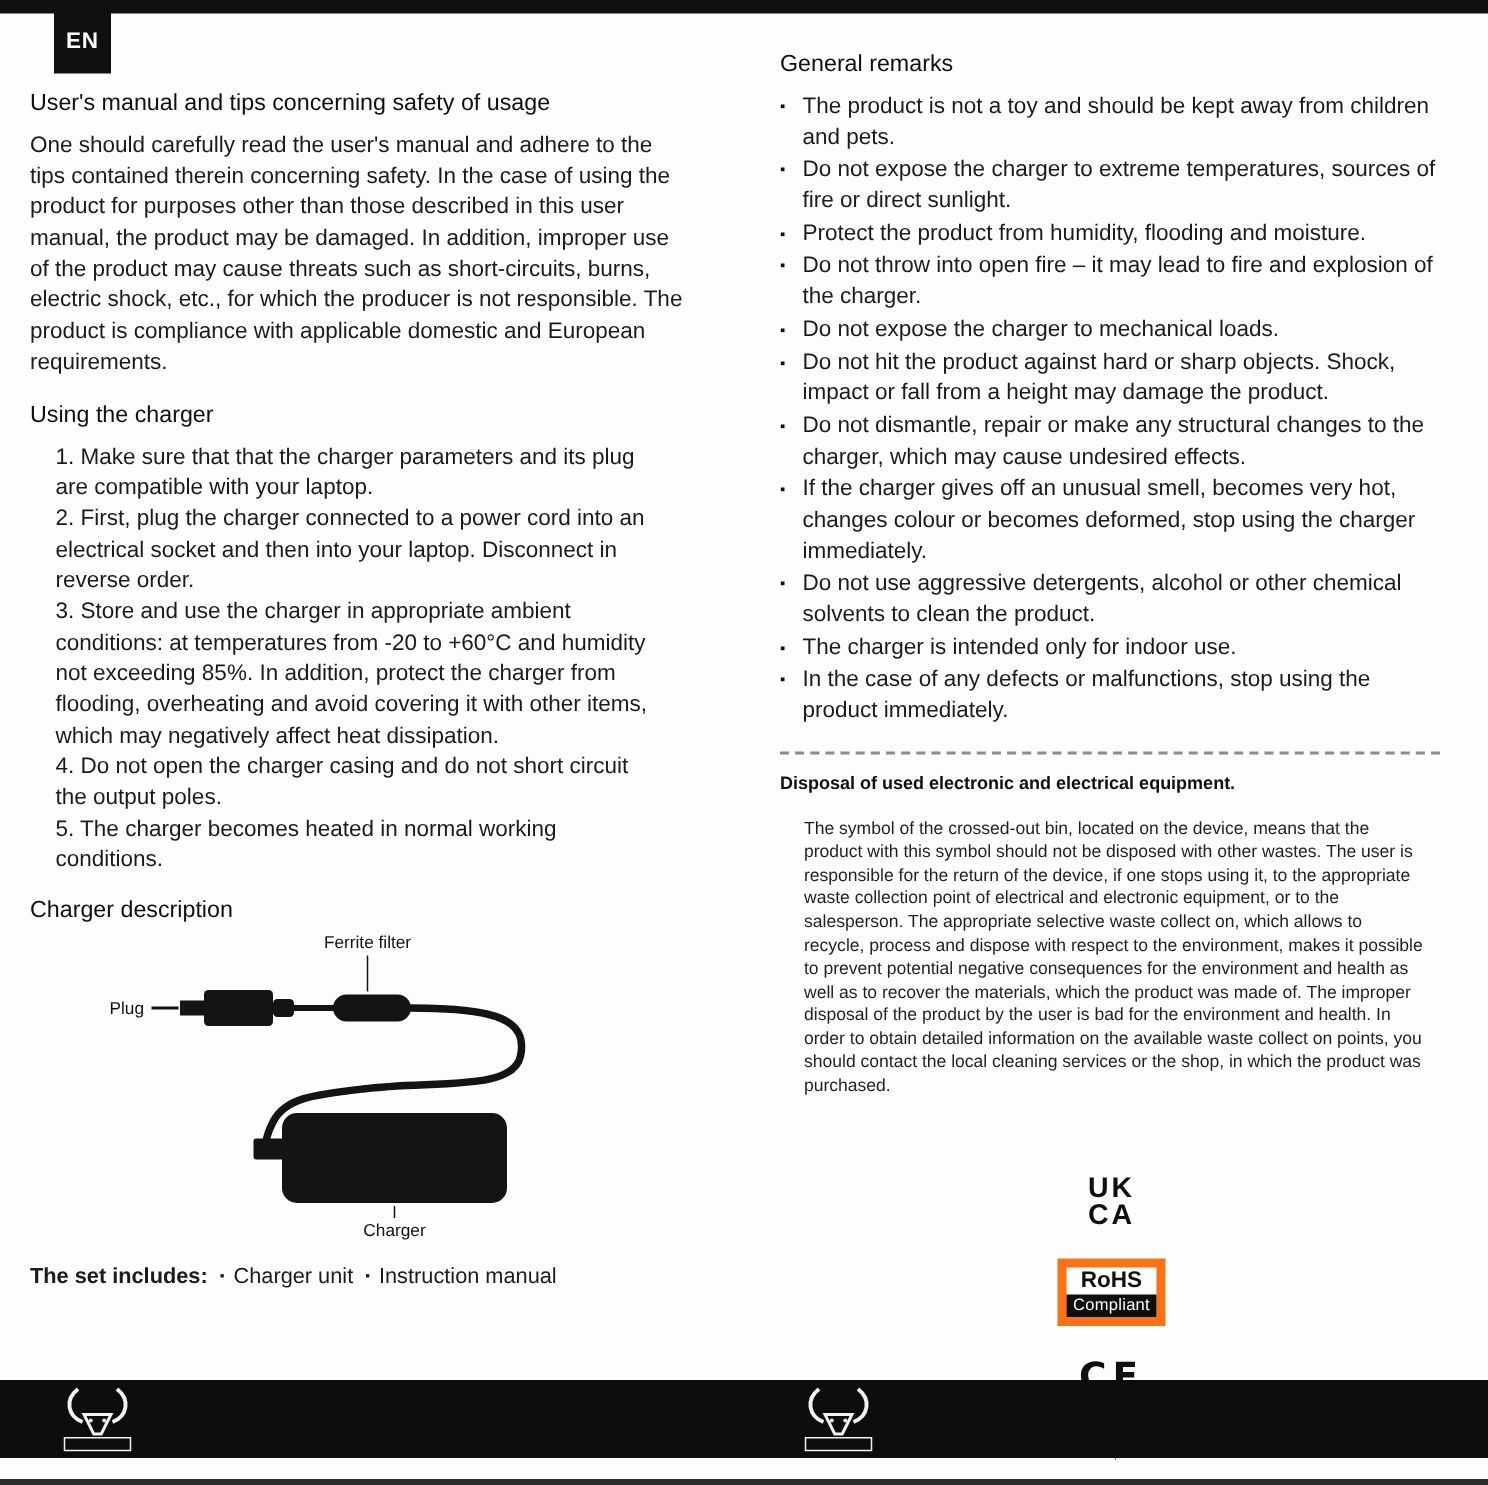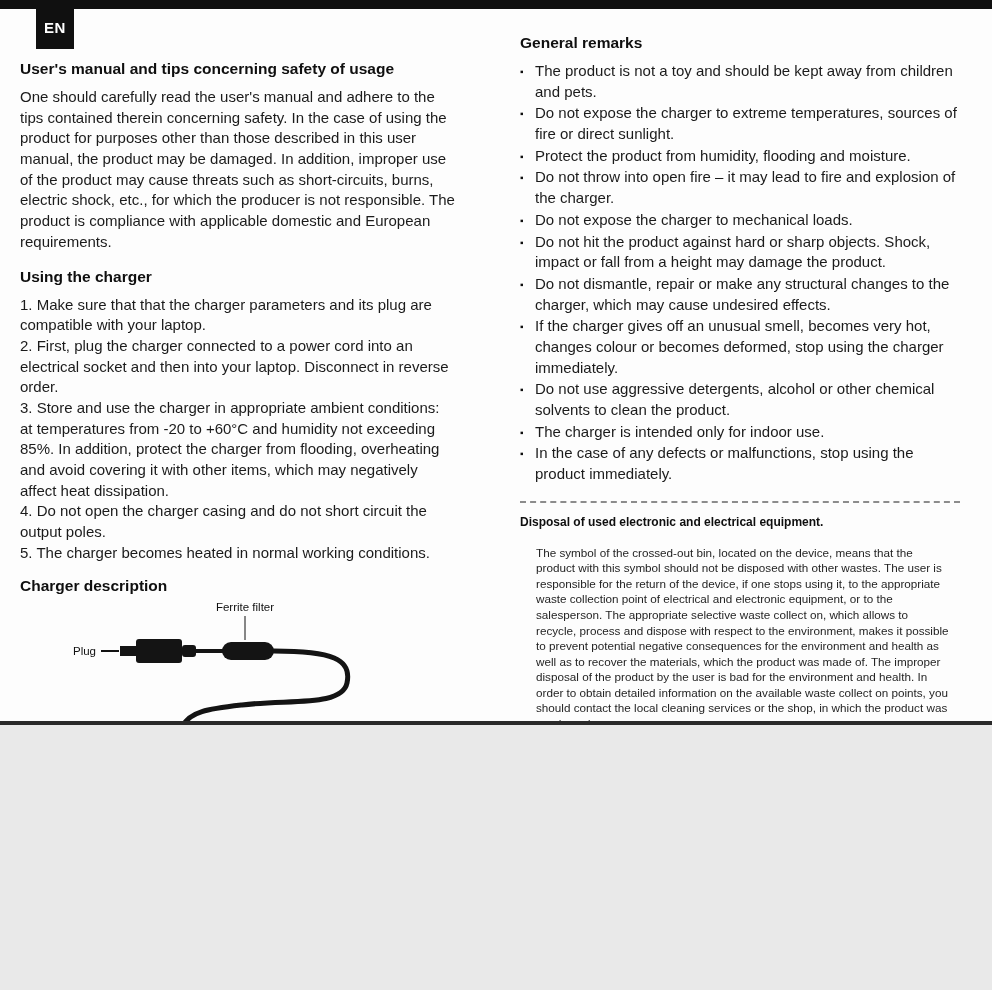--- a/index.html
+++ b/index.html
@@ -1,26 +1,26 @@
 <!DOCTYPE html>
 <html><head>
 <meta charset="utf-8">
 <style>
   html,body{margin:0;padding:0;background:#e9e9e9;}
-  .page{position:relative;width:992px;height:725px;background:#fdfdfd;
+  .page{position:relative;width:992px;height:990px;background:#fdfdfd;
         font-family:"Liberation Sans",sans-serif;color:#1b1b1b;overflow:hidden;margin:0 auto;}
   .topbar{position:absolute;top:0;left:0;width:100%;height:9px;background:#101010;}
   .lang-badge{position:absolute;top:5px;left:36px;width:38px;height:44px;background:#101010;
         color:#fff;font-weight:bold;font-size:15px;display:flex;align-items:center;justify-content:center;letter-spacing:.5px;}
   .col-left{position:absolute;left:20px;top:60px;width:436px;}
   .col-right{position:absolute;left:520px;top:34px;width:446px;}
-  .sec-heading{font-size:15.5px;font-weight:bold;color:#0f0f0f;margin:0 0 9px;}
+  .sec-heading{font-size:15.5px;font-weight:normal;color:#0f0f0f;margin:0 0 9px;}
   .body-text{font-size:15px;line-height:1.38;margin:0 0 15px;}
   .steps p{margin:0;font-size:15px;line-height:1.38;}
-  .steps{margin:0 0 14px;}
+  .steps{margin:0 17px 14px;}
   .bullets{margin:0 0 16px;}
   .bullet{display:flex;font-size:15px;line-height:1.38;margin:0 0 1px;}
   .bullet .bm{flex:0 0 15px;width:15px;font-size:10px;padding-top:4px;color:#0f0f0f;}
   .bullet .bt{flex:1;}
   .dashed-divider{border:none;border-top:2px dashed #8c8c8c;margin:2px 6px 12px 0;}
   .disposal-heading{font-size:12px;font-weight:bold;color:#0f0f0f;margin:0 0 7px;}
   .disposal-body{font-size:11.7px;line-height:1.33;color:#1f1f1f;margin:16px;}
   .marks-row{margin-top:52px;display:flex;align-items:center;justify-content:flex-end;gap:19px;padding-right:4px;flex-direction:column;}
   .ukca{font-weight:bold;font-size:19px;line-height:.95;letter-spacing:2px;color:#0f0f0f;text-align:left;}
   .rohs{border:6px solid #f97316;width:60px;text-align:center;}

